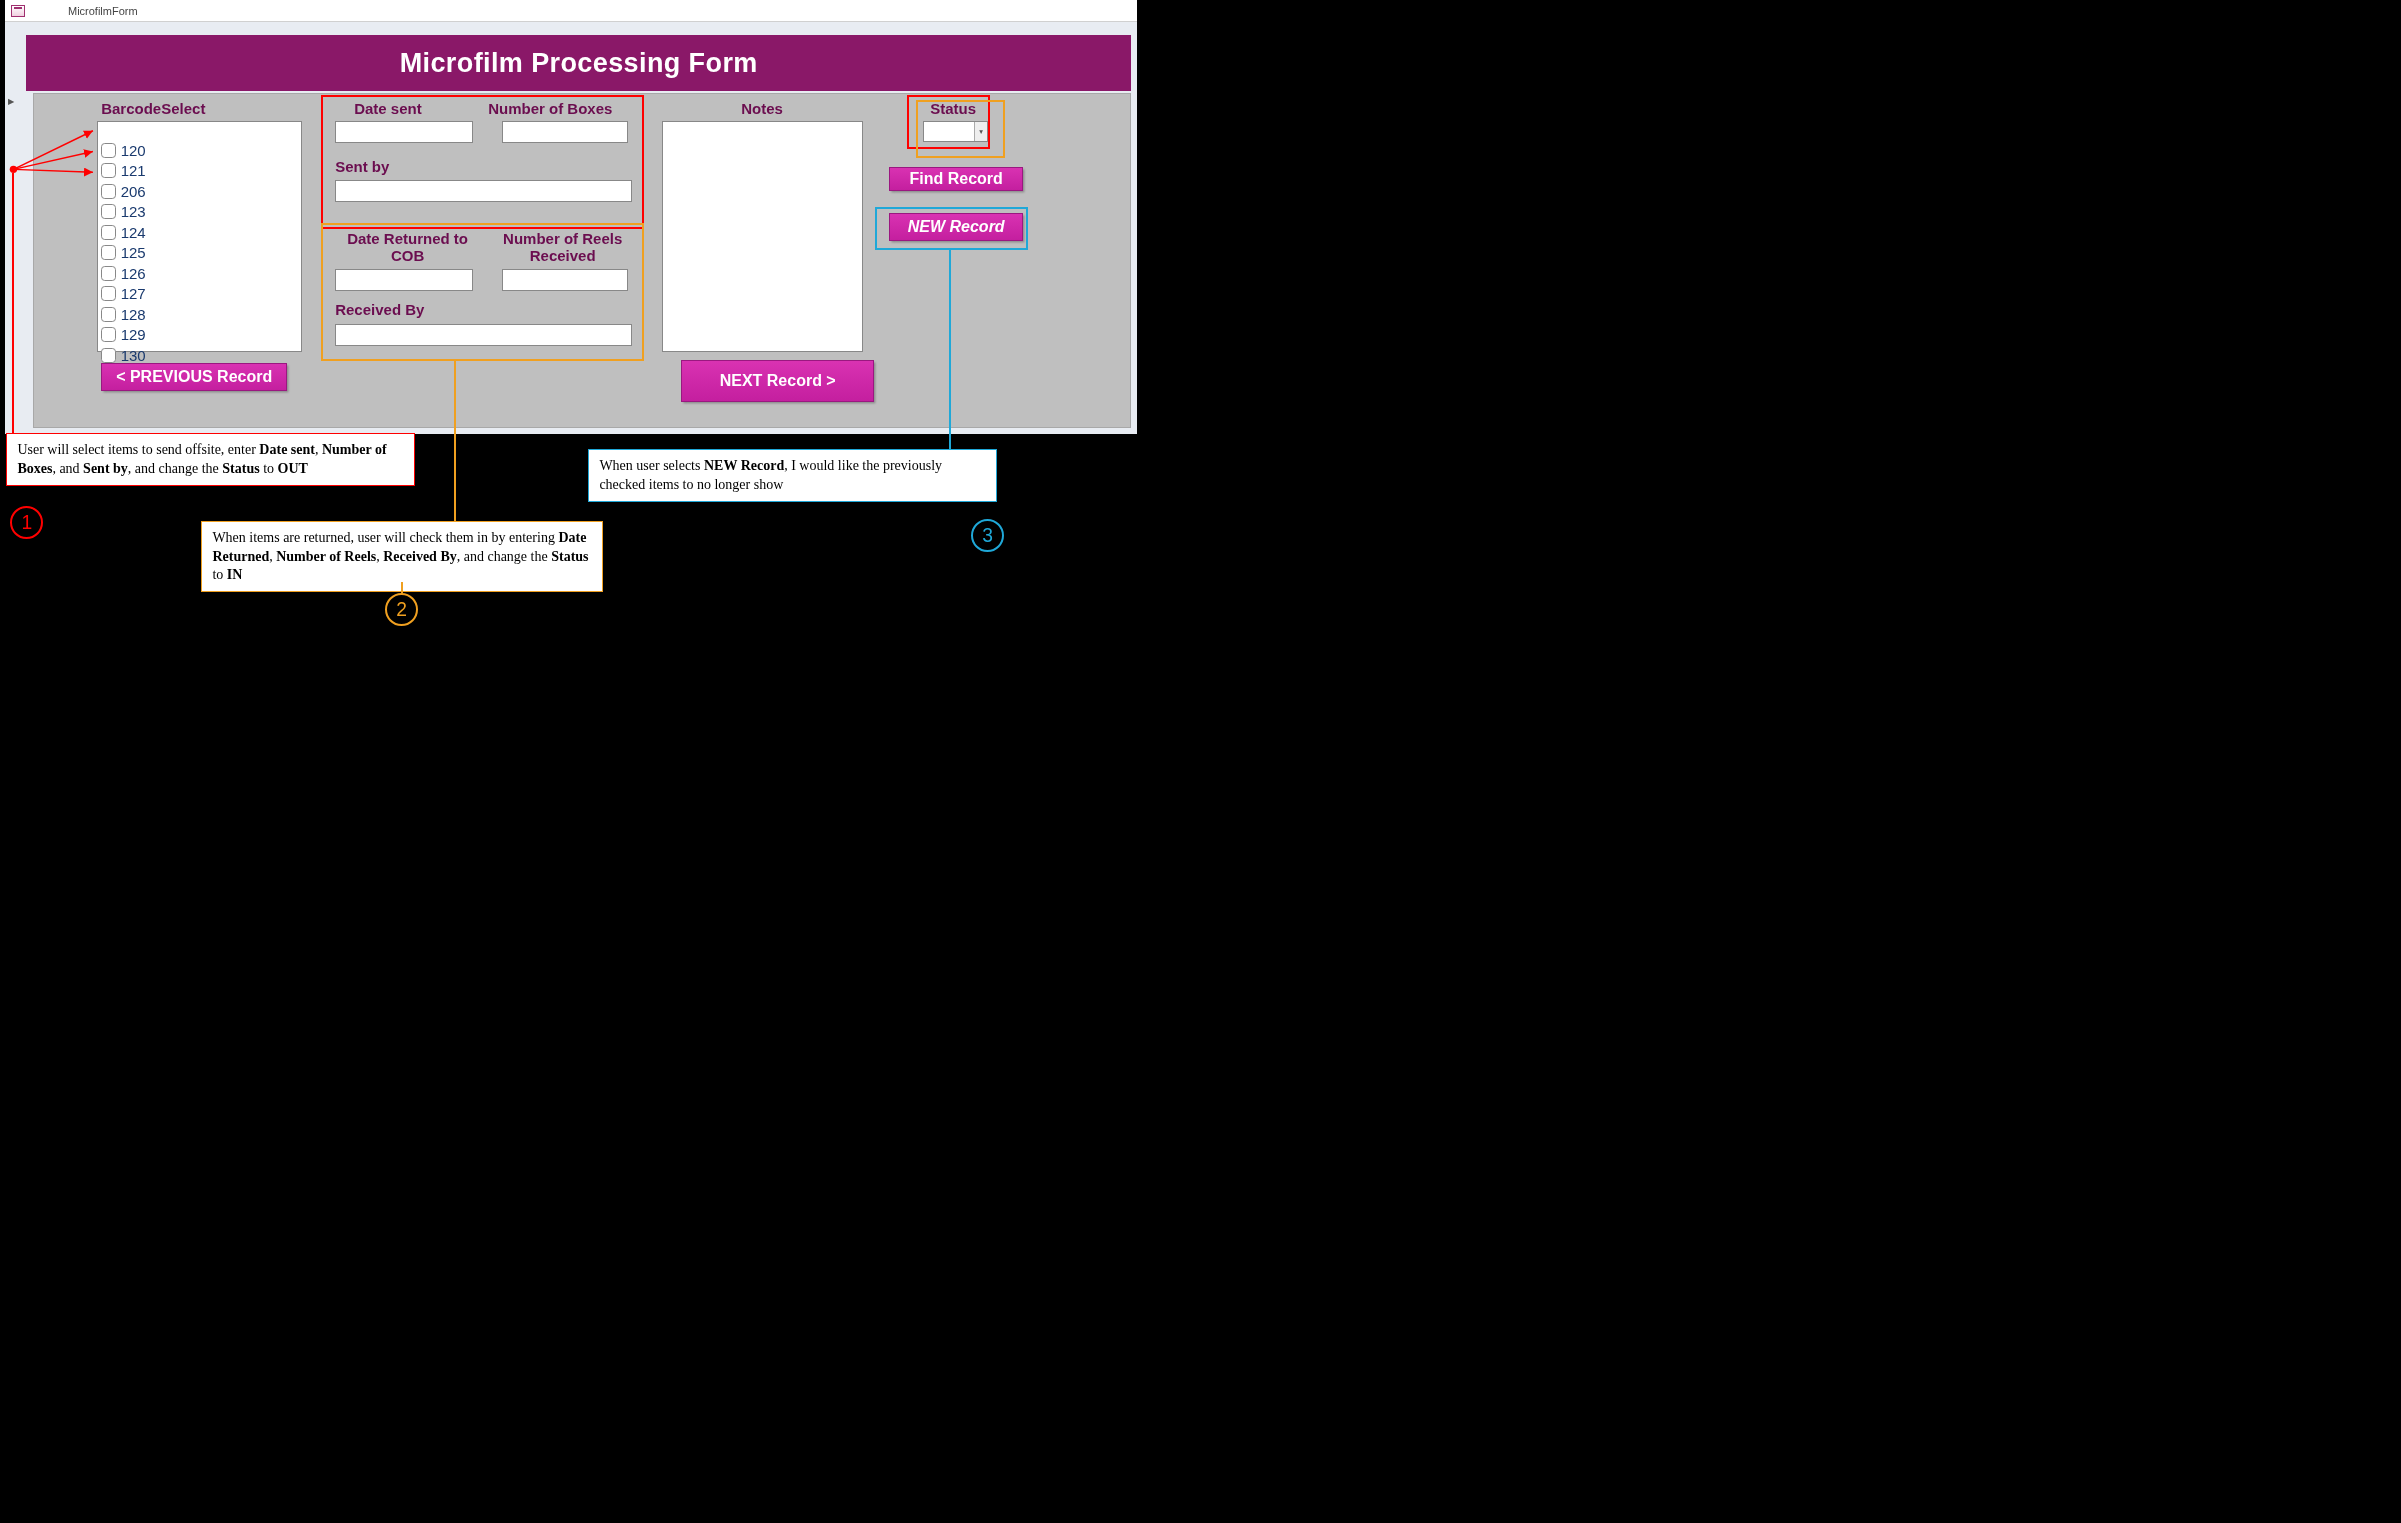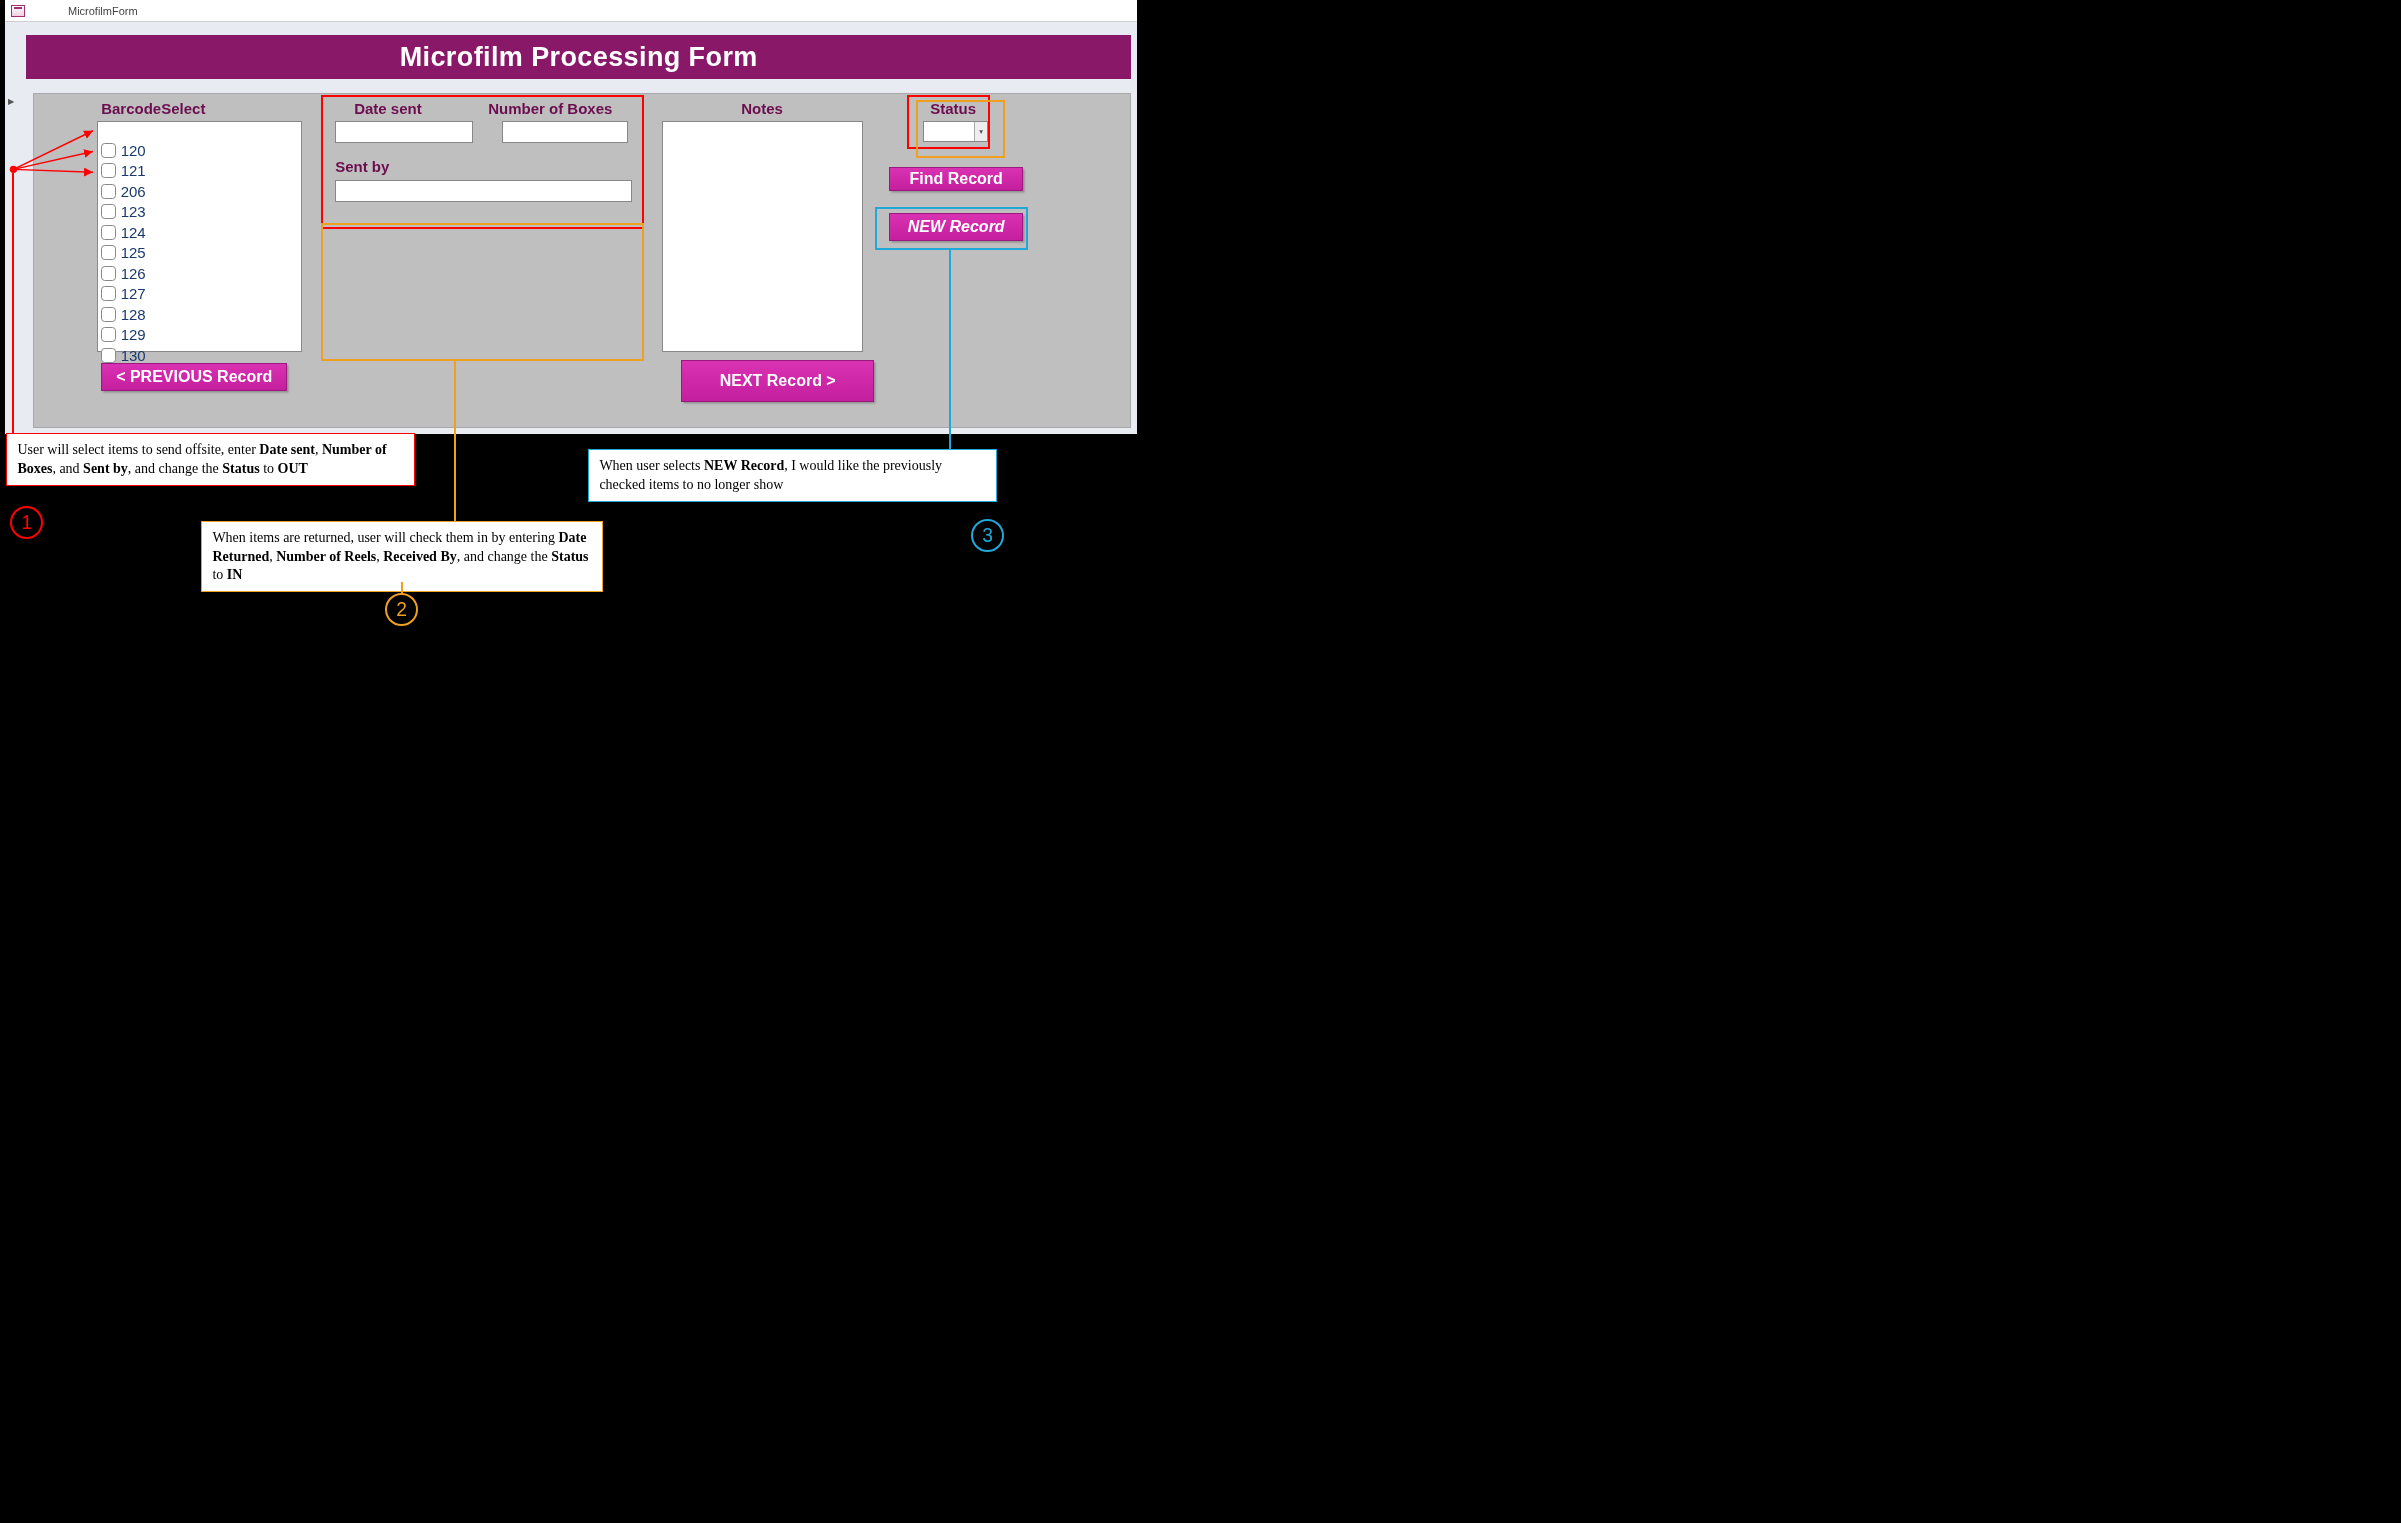--- a/index.html
+++ b/index.html
@@ -46,21 +46,21 @@
     position:absolute; left:0; top:0; width:21px; height:100%;
     background:#e8ecf2;
   }
   .record-selector {
     position:absolute; left:0; top:71px; width:12px; height:15px;
     background:#e8ecf2;
     color:#555; font-size:8.2px;
     display:flex;align-items:center;justify-content:center;
   }
   .header-band {
-    position:absolute; left:21px; top:13.4px; right:6px; height:44px;
+    position:absolute; left:21px; top:13.4px; right:6px; height:56px;
     background:#8a1868;
     display:flex; align-items:center; justify-content:center;
   }
   .header-band h1 {
     color:#fff; font-size:27px; font-weight:600;
     font-family: "Century Gothic","Segoe UI",sans-serif;
     letter-spacing:0.4px;
   }
   .form-body {
     position:absolute; left:28px; top:71px; right:6px; height:335px;
@@ -225,20 +225,28 @@
 
       <div class="sent-group">
         <div class="section-label date-sent-label">Date sent</div>
         <div class="section-label num-boxes-label">Number of Boxes</div>
         <div class="date-sent-input"></div>
         <div class="num-boxes-input"></div>
         <div class="section-label sent-by-label">Sent by</div>
         <div class="sent-by-input"></div>
       </div>
 
+      <div class="ret-group">
+        <div class="section-label date-ret-label">Date Returned to COB</div>
+        <div class="section-label num-reels-label">Number of Reels Received</div>
+        <div class="date-ret-input"></div>
+        <div class="num-reels-input"></div>
+        <div class="section-label recv-by-label">Received By</div>
+        <div class="recv-by-input"></div>
+      </div>
 
       <div class="section-label notes-label">Notes</div>
       <div class="notes-input"></div>
 
       <div class="section-label status-label">Status</div>
       <div class="status-select">
         <div class="arrow">▾</div>
       </div>
 
       <div class="btn btn-find">Find Record</div>

